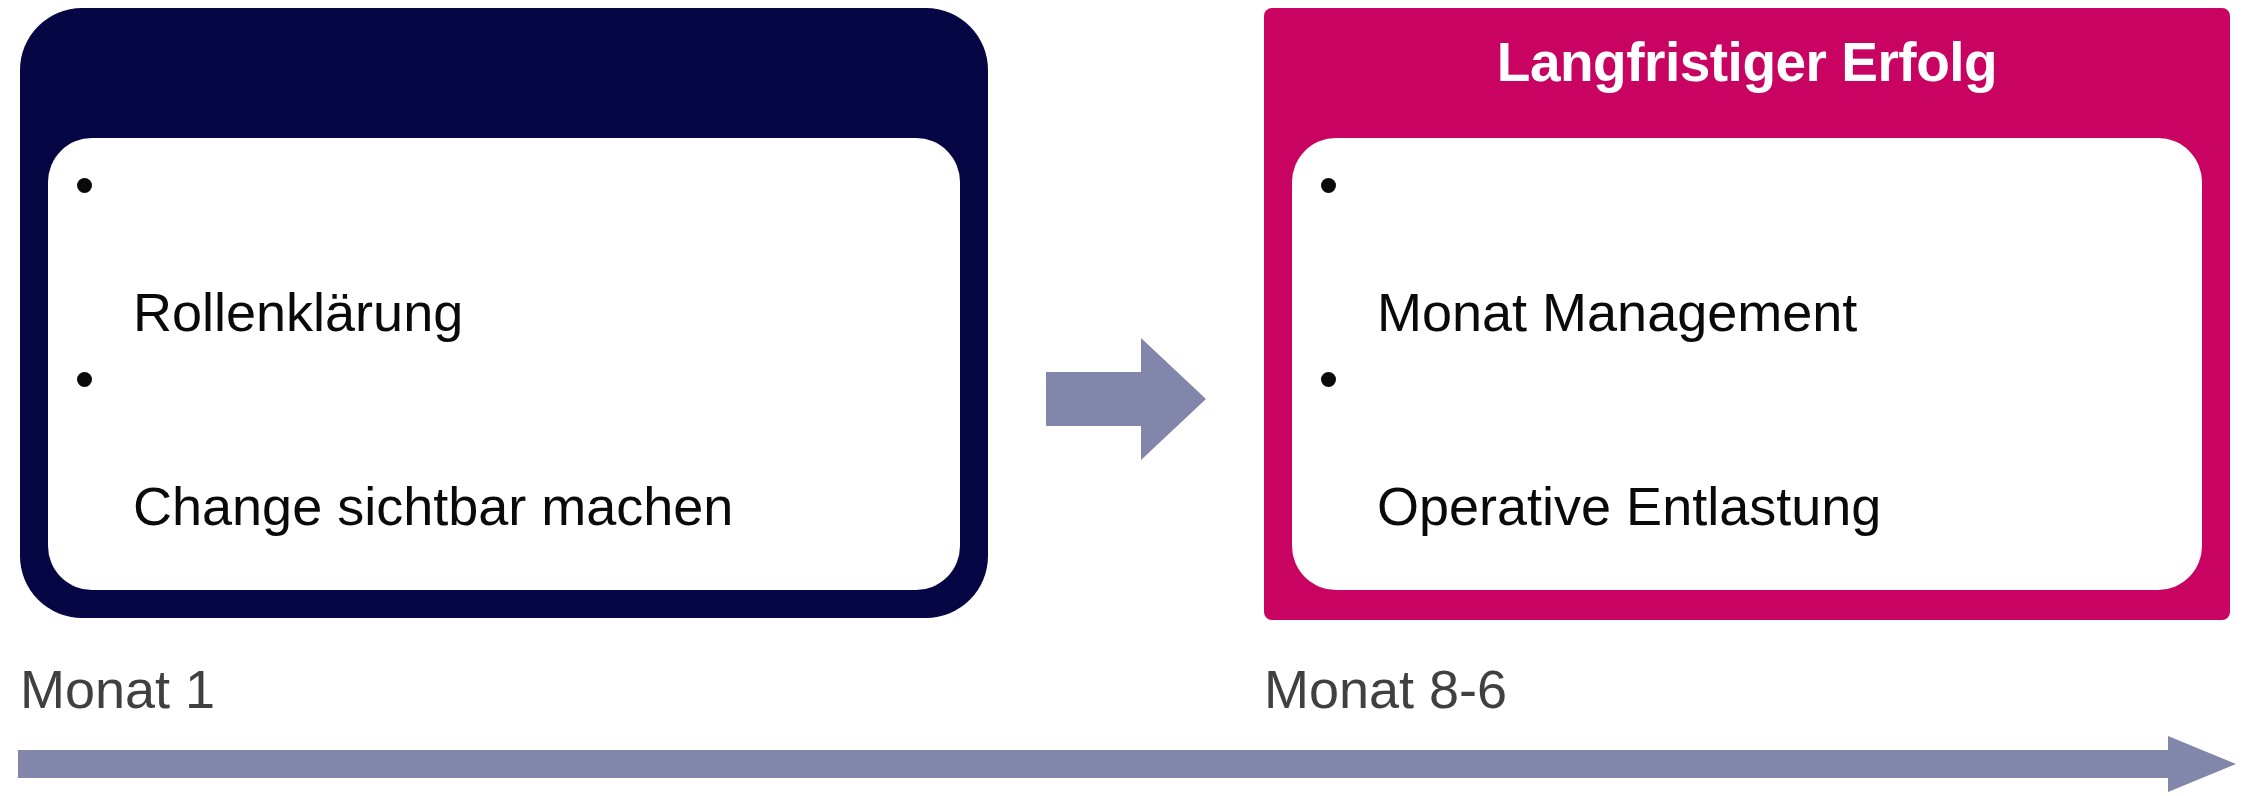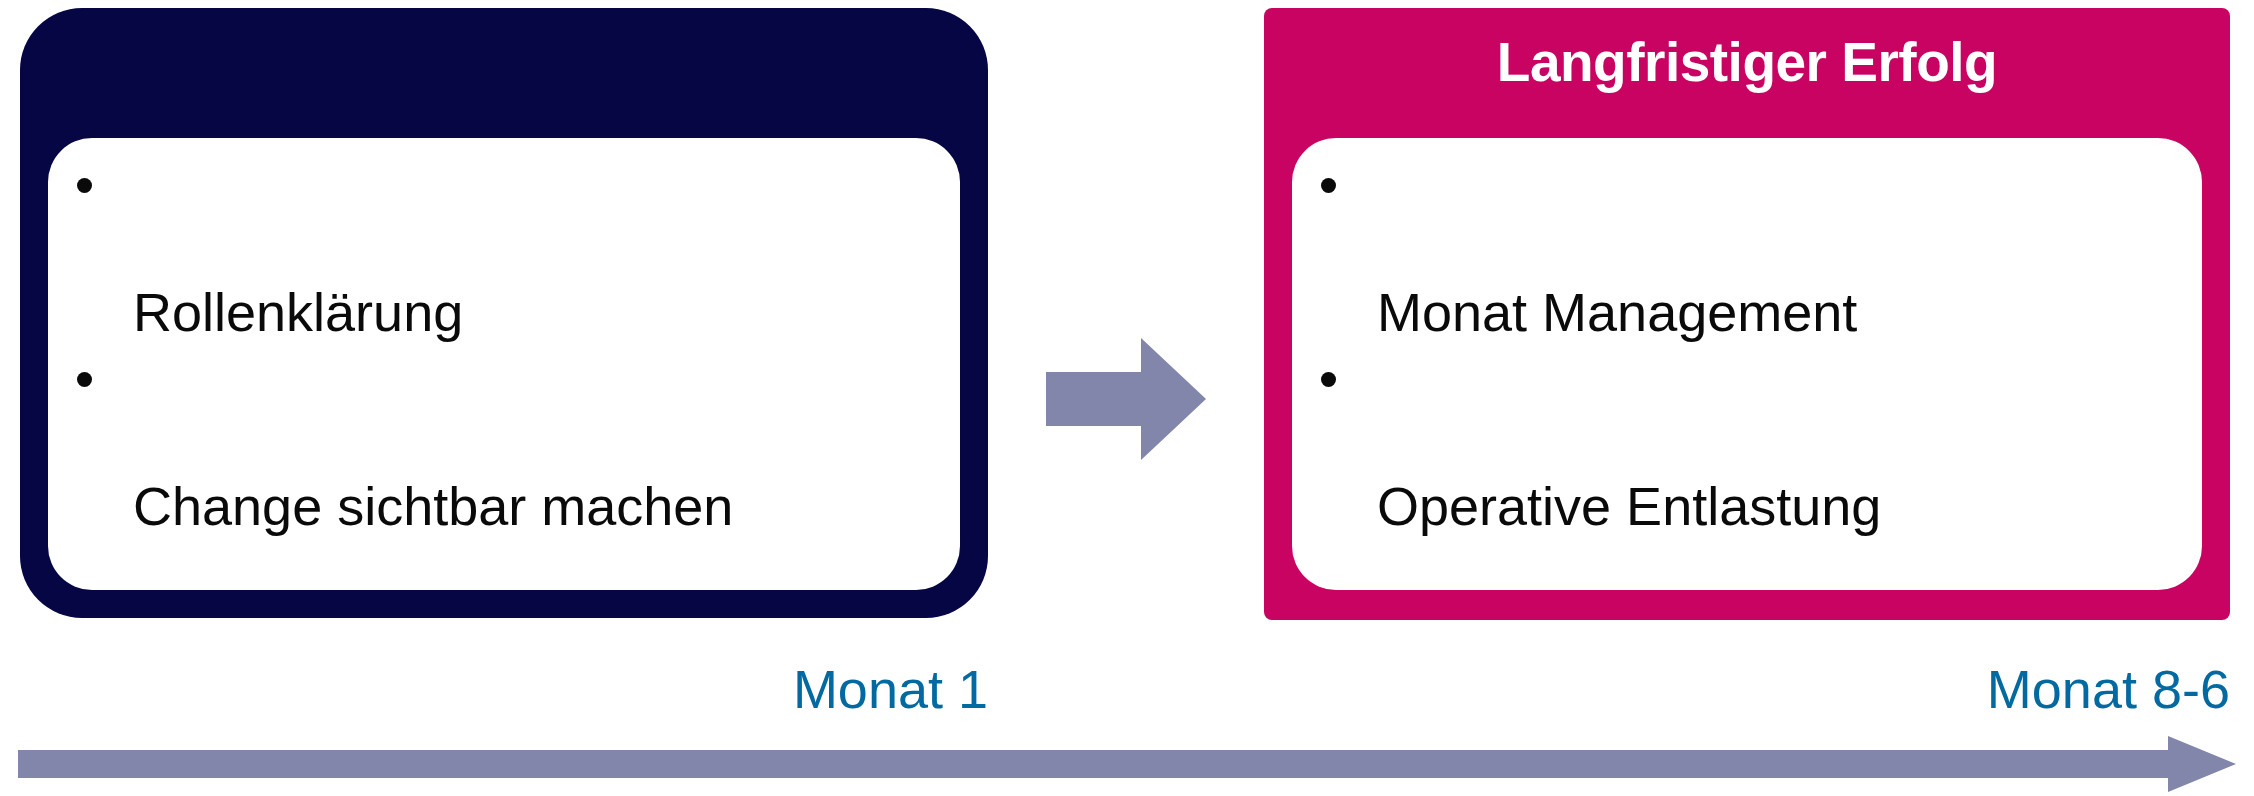--- a/index.html
+++ b/index.html
@@ -112,25 +112,25 @@
     left: 1046px;
     top: 338px;
     width: 160px;
     height: 122px;
   }
 
   
   .month-label {
     position: absolute;
     font-size: 54px;
-    color: #0369a1;
+    color: #404040;
     font-family: "Liberation Sans", sans-serif;
     white-space: nowrap;
     top: 658px;
-    text-align: right;
+    text-align: left;
   }
   .month-label.left  { left: 20px;   width: 968px; }
   .month-label.right { left: 1264px; width: 966px; }
 
   
   #timeline-arrow {
     position: absolute;
     left: 18px;
     top: 736px;
     width: 2218px;

